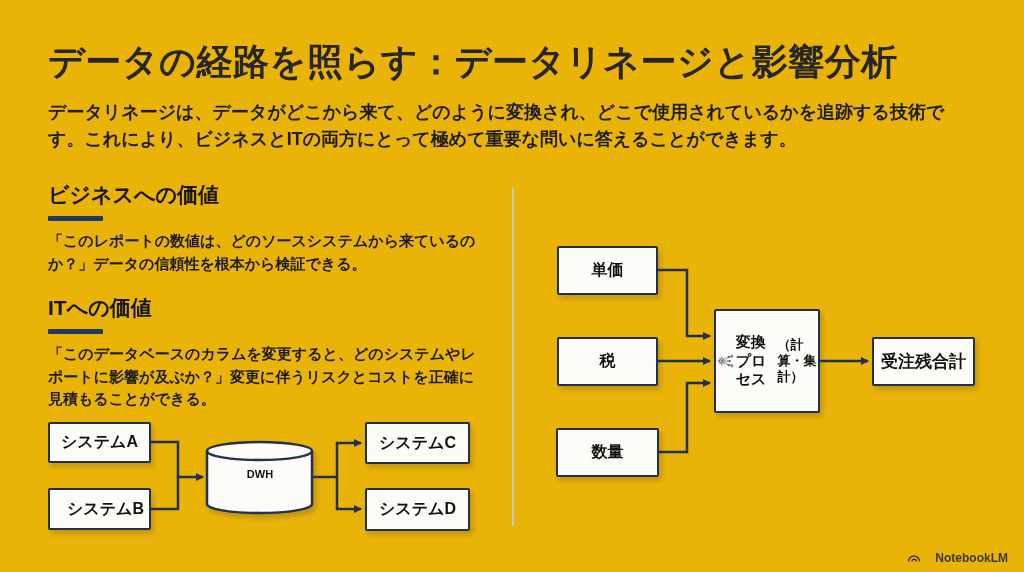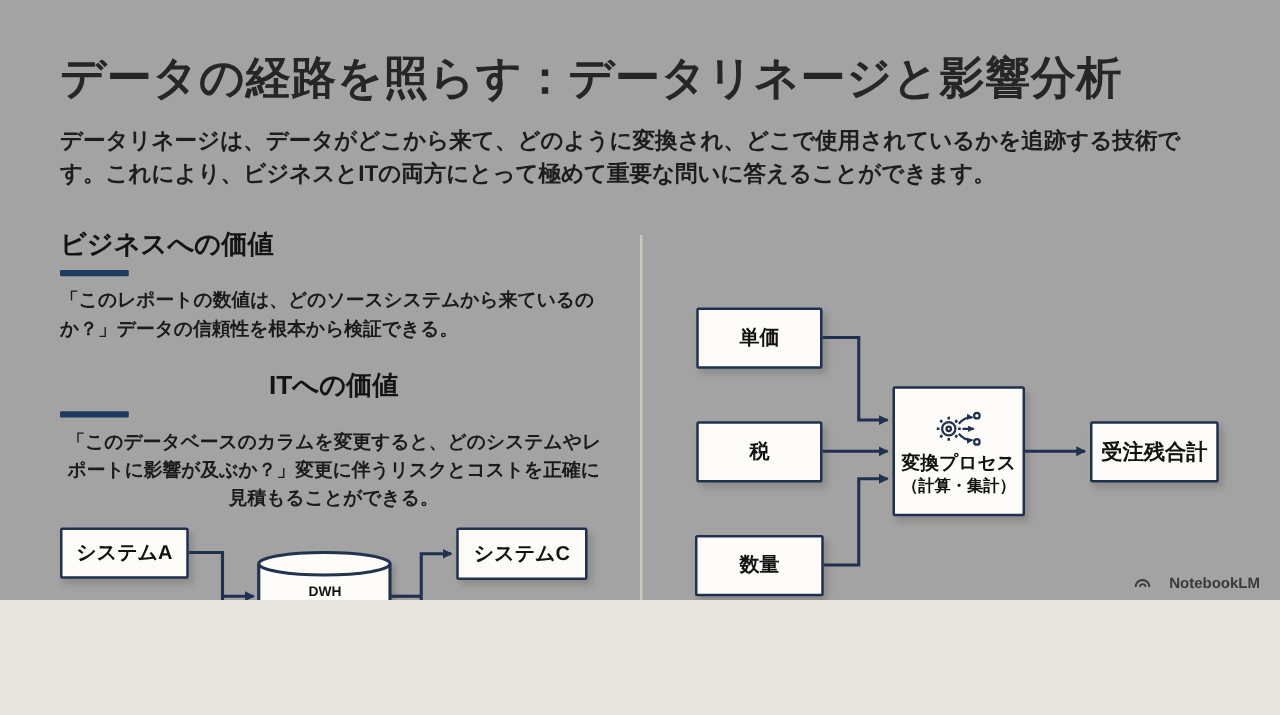--- a/index.html
+++ b/index.html
@@ -1,32 +1,32 @@
 <!DOCTYPE html>
 <html lang="ja"><head>
 <meta charset="utf-8">
 <style>
   html,body { margin:0; padding:0; background:#e8e6e0; }
   .slide {
-    position:relative; width:1024px; height:480px; overflow:hidden;
-    background:#a3a3a3;
+    position:relative; width:1024px; height:572px; overflow:hidden;
+    background:#eab308;
     font-family:"Liberation Sans","DejaVu Sans",sans-serif;
     color:#1f1f1f;
   }
   .title {
     position:absolute; left:48px; top:38px; margin:0;
     font-size:36px; font-weight:bold; letter-spacing:0.5px; color:#262626;
   }
   .subtitle {
     position:absolute; left:48px; top:99px; width:930px; margin:0;
     font-size:18px; font-weight:bold; line-height:1.5; color:#1d1d1d;
   }
   .section { position:absolute; left:48px; width:438px; }
   .section-business { top:181px; }
-  .section-it { top:294px;text-align:center; }
+  .section-it { top:294px; }
   .section h2 { margin:0; font-size:21px; font-weight:bold; color:#141414; }
   .accent-bar { width:55px; height:5px; background:#1d3a5f; margin-top:7px; border-radius:1px; }
   .section p { margin:9px 0 0; font-size:15px; font-weight:bold; line-height:1.5; color:#1b1b1b; }
 
   .divider { position:absolute; left:512px; top:188px; width:2px; height:338px; background:#c9c7c0; }
 
   .connectors { position:absolute; left:0; top:0; pointer-events:none; }
 
   .node {
     position:absolute; box-sizing:border-box;
@@ -40,21 +40,21 @@
   .node-sys-c { left:365px; top:422px; width:105px; height:42px; }
   .node-sys-d { left:365px; top:488px; width:105px; height:43px; }
 
   .node-tanka { left:557px; top:246px; width:101px; height:49px; }
   .node-zei   { left:557px; top:337px; width:101px; height:49px; }
   .node-suryo { left:556px; top:428px; width:103px; height:49px; }
   .node-juchu { left:872px; top:337px; width:103px; height:49px; font-size:17px; }
 
   .node-process {
     left:714px; top:309px; width:106px; height:104px;
-    flex-direction:column; gap:1px; font-size:15px; line-height:1.25;
+    flex-direction:row; gap:1px; font-size:15px; line-height:1.25;
   }
   .process-sub { font-size:13px; font-weight:bold; }
 
   .dwh-label {
     position:absolute; left:207px; top:468px; width:106px;
     text-align:center; font-weight:bold; font-size:11px; color:#121212;
   }
 
   .footer {
     position:absolute; right:16px; bottom:7px;

